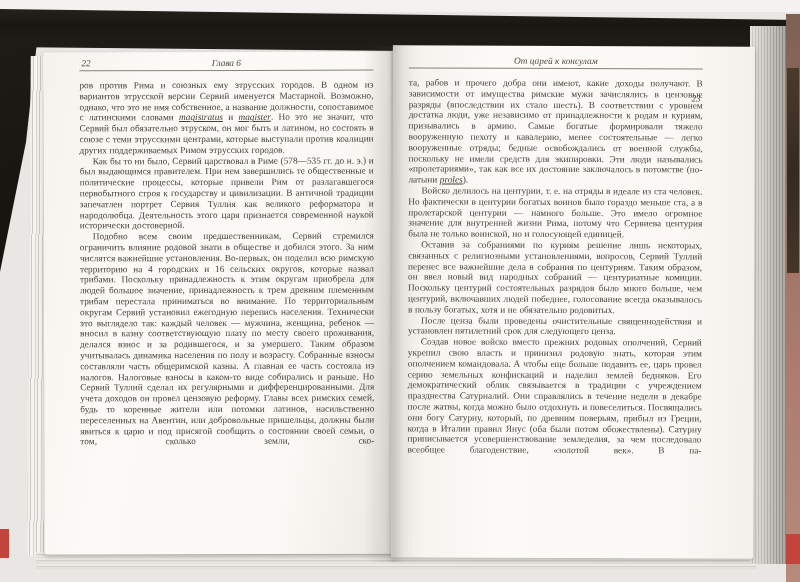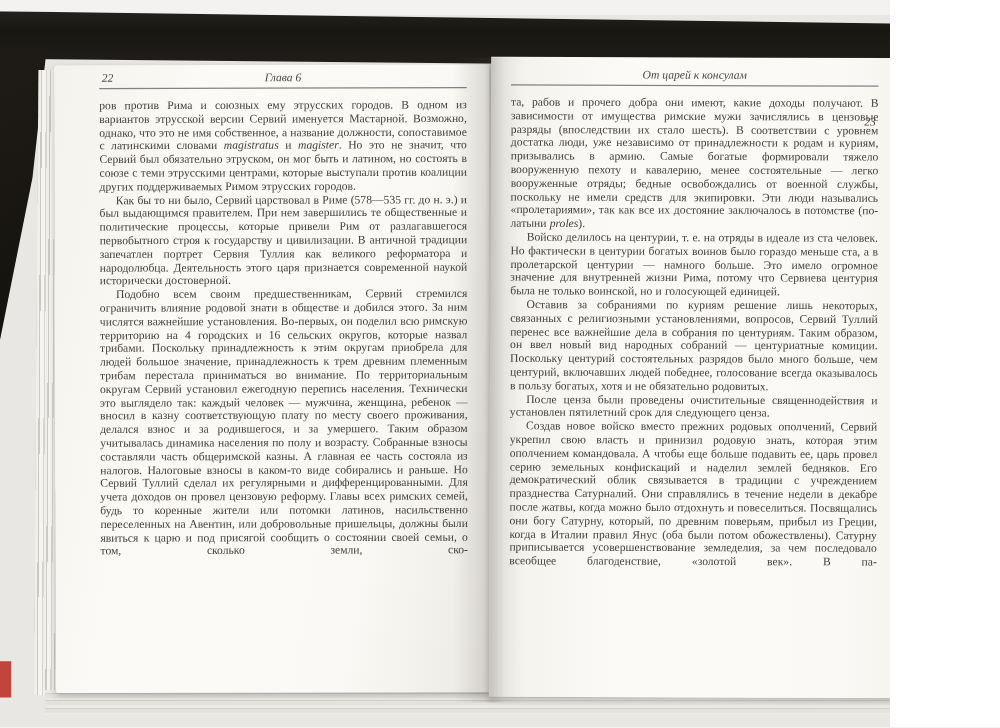--- a/index.html
+++ b/index.html
@@ -1,17 +1,17 @@
 <!DOCTYPE html>
 <html lang="ru" style="--scan-bg: #e8e7e4; --cover-dark: #191712; --cover-red: #c2453c; --cover-brown: #9a7060; --page-white: #fbfaf6; --ink: #46403a;"><head>
 <meta charset="utf-8">
 <style>
   html,body{margin:0;padding:0;}
   body{width:800px;height:582px;font-family:"Liberation Serif","DejaVu Serif",serif;}
-  .scene{position:relative;width:712px;height:582px;background:var(--scan-bg,#e8e7e4);overflow:hidden;}
+  .scene{position:relative;width:800px;height:582px;background:var(--scan-bg,#e8e7e4);overflow:hidden;}
 
   
   .top-strip{position:absolute;left:0;top:0;width:800px;height:12px;background:#f3f2f0;}
 
   
   .cover-band{position:absolute;left:0;top:0;width:800px;height:60px;
     background:linear-gradient(to bottom,#2a2822,#191712 40%,#23201a);
     clip-path:polygon(0 9px,100% 20px,100% 55px,0 47px);}
   .cover-wedge{position:absolute;left:0;top:0;width:42px;height:280px;
     background:linear-gradient(160deg,#201d17,#14120d);
@@ -54,21 +54,21 @@
   .phead{position:relative;height:13px;border-bottom:1px solid rgba(98,91,80,.75);
     font-size:9.3px;font-style:italic;color:#4e4840;text-align:center;line-height:12px;}
   .pagenum{position:absolute;top:0;}
   .pagenum.at-left{left:2px;}
   .pagenum.at-right{right:2px;margin-top:37px;}
   .pbody{margin-top:9px;font-size:9.3px;line-height:10.8px;color:var(--ink,#46403a);
     text-align:justify;word-spacing:.2px;}
   .para{margin:0;text-indent:13px;}
   .para.no-indent{text-indent:0;}
   .para.flush{text-align-last:justify;}
-  .em{font-style:italic;}
+  .em{font-style:italic;text-decoration:underline;}
 </style>
 </head>
 <body>
 
 <div class="scene">
   <div class="top-strip"></div>
   <div class="cover-band"></div>
   <div class="cover-wedge"></div>
 
   <div class="stack-left"></div>

